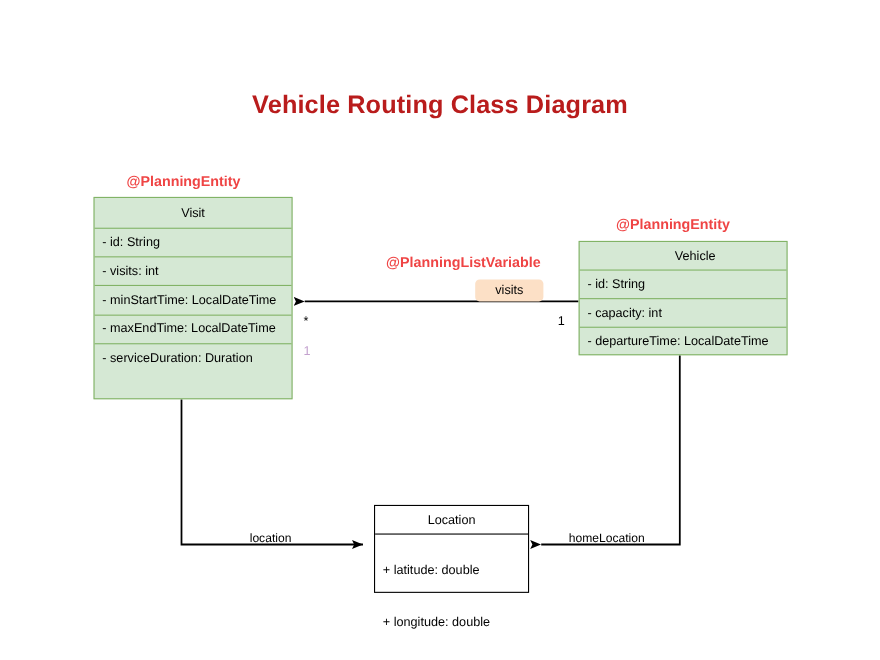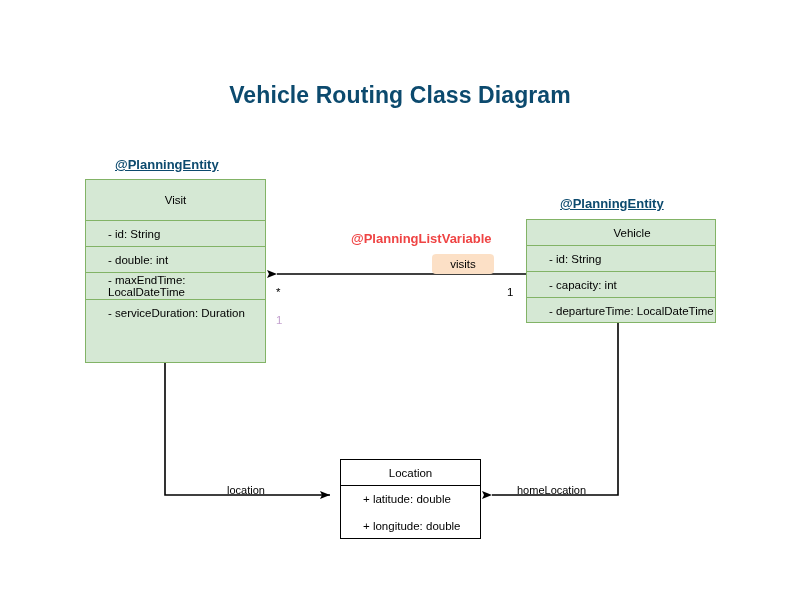--- a/index.html
+++ b/index.html
@@ -22,21 +22,21 @@
 
   
   .diagram-title {
     position: absolute;
     left: 0;
     top: 82px;
     width: 800px;
     text-align: center;
     font-size: 23px;
     font-weight: bold;
-    color: #0c4a6e;
+    color: #b91c1c;
     letter-spacing: 0.1px;
   }
 
   
   .uml-class {
     position: absolute;
     box-sizing: border-box;
     border: 1px solid #82b366;
     background: #d5e8d4;
   }
@@ -50,47 +50,48 @@
     align-items: center;
     justify-content: center;
   }
   .uml-class .class-attr {
     box-sizing: border-box;
     font-size: 11.5px;
     color: #000000;
     border-bottom: 1px solid #82b366;
     display: flex;
     align-items: center;
-    padding-left: 22px;
+    padding-left: 7px;
   }
   .uml-class .class-attr:last-child {
     border-bottom: none;
     text-align: center;
   }
 
   
   .uml-class.plain {
     border: 1px solid #000000;
     background: #ffffff;
   }
   .uml-class.plain .class-title {
     border-bottom: 1px solid #000000;
   }
   .uml-class.plain .class-attr {
     border-bottom: none;
+    margin-top: 20px;
   }
 
   
   #visit-class {
     left: 85px;
     top: 179px;
     width: 181px;
     height: 184px;
   }
-  #visit-class .class-title { height: 41px; }
+  #visit-class .class-title { height: 28px; }
   #visit-class .class-attr  { height: 26.2px; }
 
   
   #vehicle-class {
     left: 526px;
     top: 219px;
     width: 190px;
     height: 104px;
   }
   #vehicle-class .class-title { height: 26px; padding-left: 22px; }
@@ -106,21 +107,21 @@
   #location-class .class-title { height: 26px; }
   #location-class .class-attr  { height: 26.5px; }
 
   
   .annotation {
     position: absolute;
     font-size: 13px;
     font-weight: bold;
     white-space: nowrap;
   }
-  .annotation.green { color: #0c4a6e; text-decoration: underline; }
+  .annotation.green { color: #ef4444; }
   .annotation.peach { color: #ef4444; }
 
   #visit-annotation   { left: 115px; top: 157px; }
   #vehicle-annotation { left: 560px; top: 196px; }
   #listvar-annotation { left: 351px; top: 231px; }
 
   
   .assoc-badge {
     position: absolute;
     background: #fce0c6;
@@ -195,21 +196,22 @@
     <g>
       <polyline points="618,323 618,495 492,495" fill="none" stroke="#000000" stroke-width="1.6" marker-end="url(#arrow-left)"></polyline>
     </g>
   </svg>
 
   <div class="annotation green" id="visit-annotation">@PlanningEntity</div>
 
   <div class="uml-class" id="visit-class">
     <div class="class-title">Visit</div>
     <div class="class-attr">- id: String</div>
-    <div class="class-attr">- double: int</div>
+    <div class="class-attr">- visits: int</div>
+    <div class="class-attr">- minStartTime: LocalDateTime</div>
     <div class="class-attr">- maxEndTime: LocalDateTime</div>
     <div class="class-attr">- serviceDuration: Duration</div>
   </div>
 
   <div class="annotation green" id="vehicle-annotation">@PlanningEntity</div>
 
   <div class="uml-class" id="vehicle-class">
     <div class="class-title">Vehicle</div>
     <div class="class-attr">- id: String</div>
     <div class="class-attr">- capacity: int</div>

